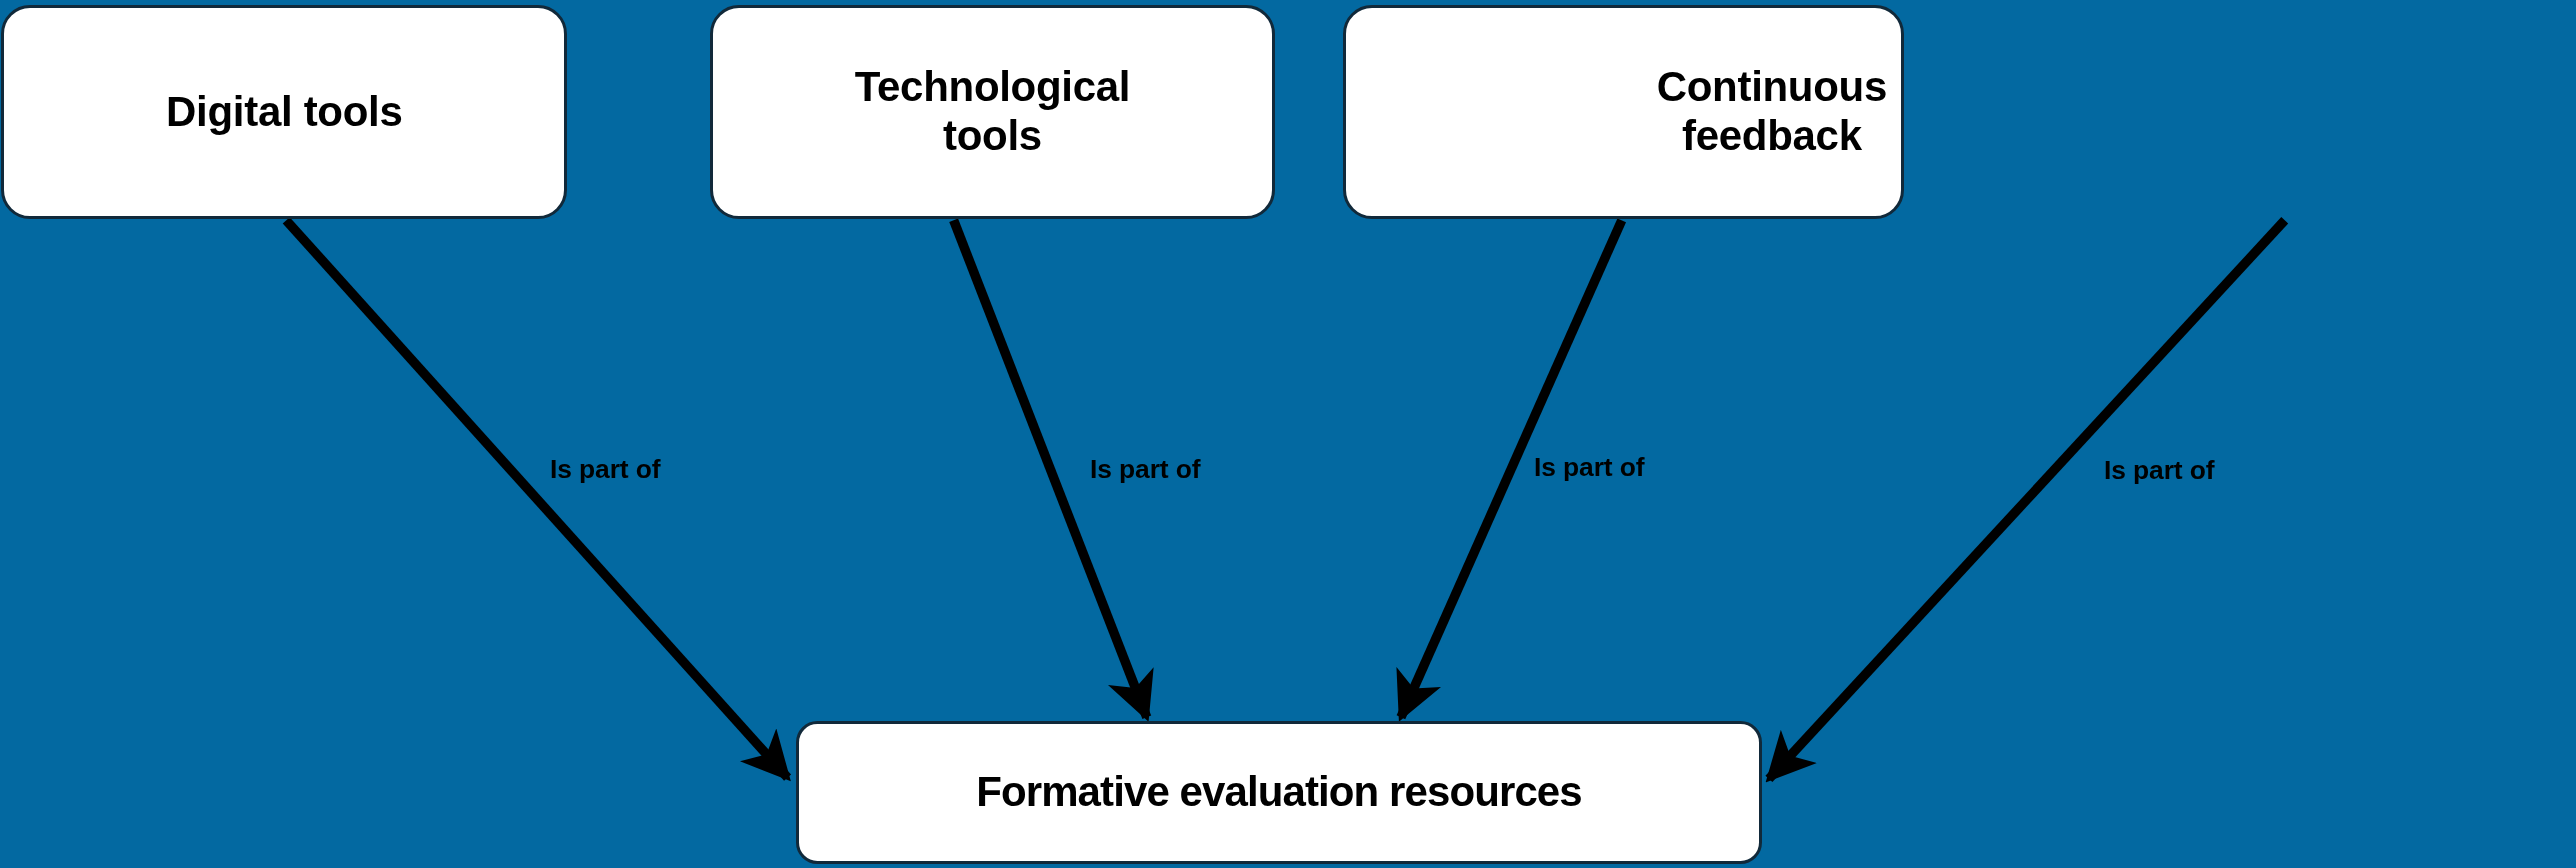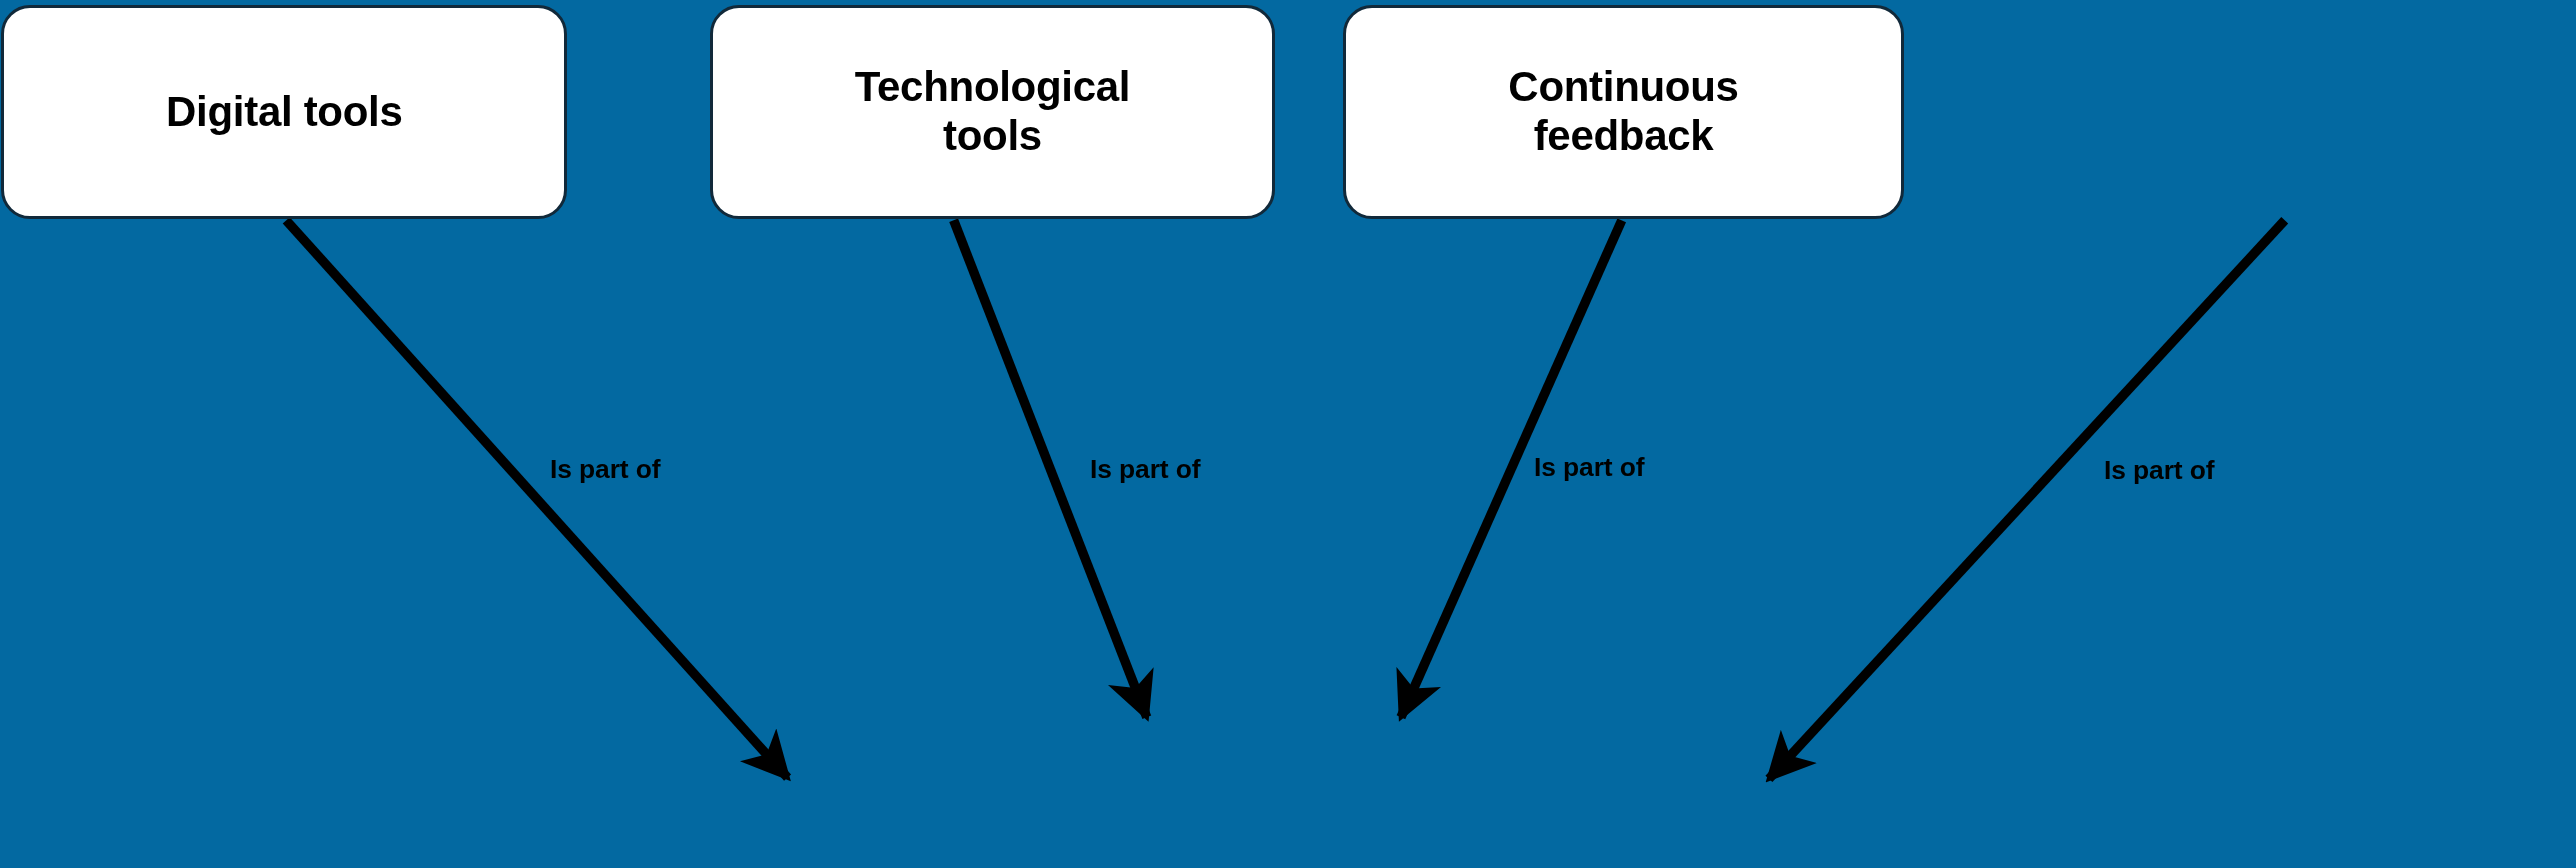--- a/index.html
+++ b/index.html
@@ -43,21 +43,21 @@
     left: 1.3px;  top: 5px;  width: 566px;  height: 214px;
   }
   #node-digital-tools .node-label { font-size: 42px; }
 
   #node-technological-tools {
     left: 710px; top: 5px; width: 565px; height: 214px;
   }
   #node-technological-tools .node-label { font-size: 42px; }
 
   #node-continuous-feedback {
-    left: 1343px; top: 5px; width: 561px; height: 214px;
+    left: 1343px; top: 5px; width: 561px; height: 214px; justify-content: flex-end;
   }
   #node-continuous-feedback .node-label { font-size: 42px; }
 
   #node-effective-feedback {
     left: 2008px; top: 5px; width: 566px; height: 214px;
   }
   #node-effective-feedback .node-label { font-size: 42px; }
 
   
   #node-formative-evaluation-resources {
@@ -122,20 +122,23 @@
     <span class="node-label">Technological
 tools</span>
   </div>
 
   <div class="node" id="node-continuous-feedback">
     <span class="node-label">Continuous
 feedback</span>
   </div>
 
 
+  <div class="node" id="node-formative-evaluation-resources">
+    <span class="node-label">Formative evaluation resources</span>
+  </div>
 
   <span class="edge-label" id="edge-label-1">Is part of</span>
   <span class="edge-label" id="edge-label-2">Is part of</span>
   <span class="edge-label" id="edge-label-3">Is part of</span>
   <span class="edge-label" id="edge-label-4">Is part of</span>
 
 </div>
 
 
 </body></html>

